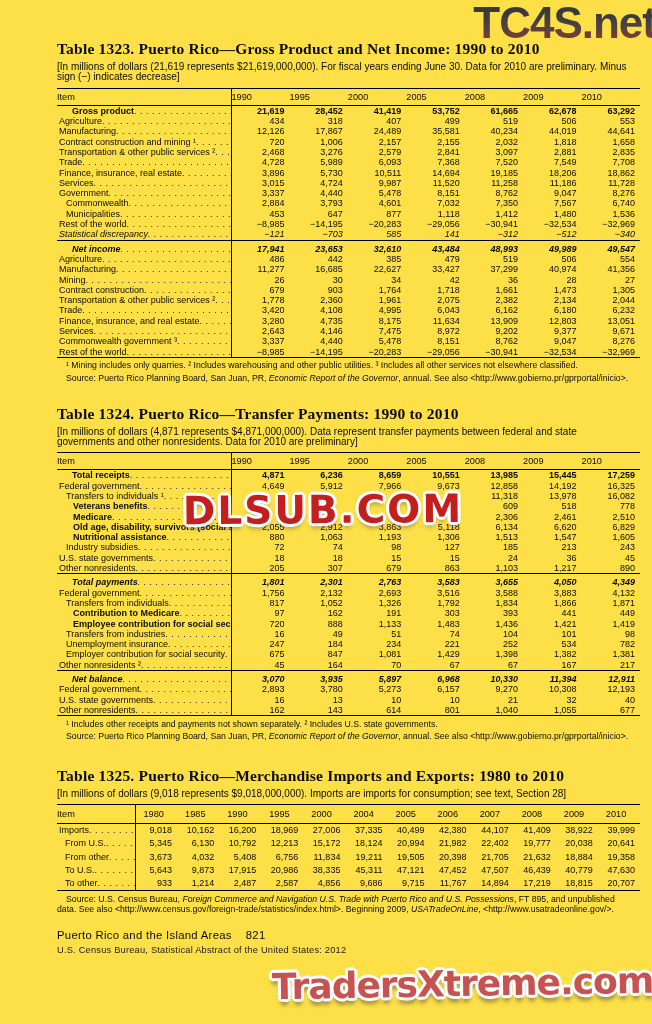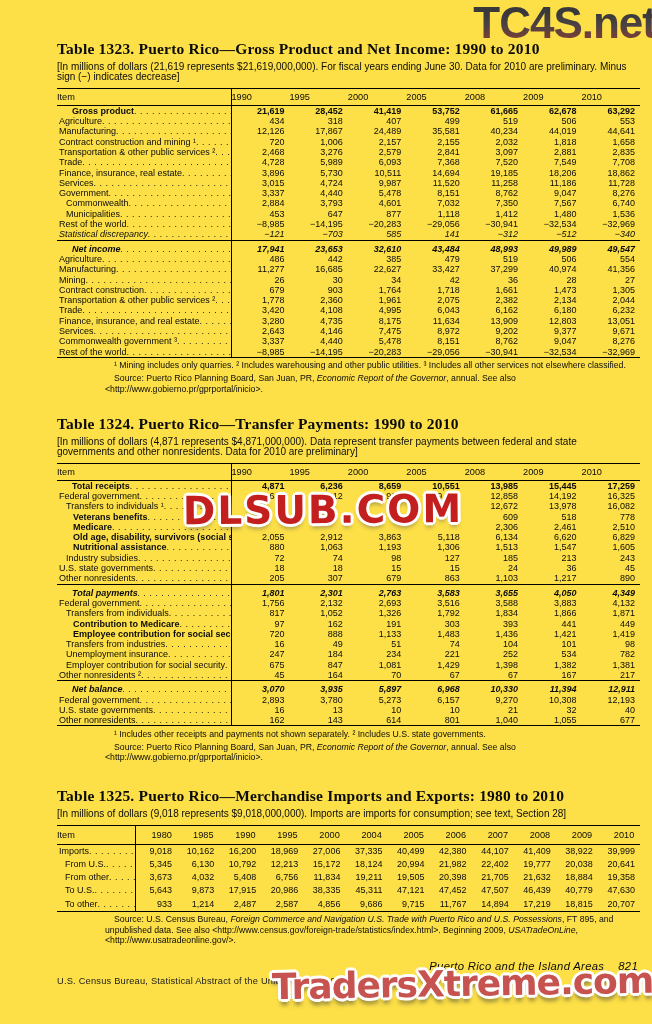--- a/index.html
+++ b/index.html
@@ -9,54 +9,54 @@
     margin:0 auto; overflow:hidden;
     padding:40px 12px 0 57px;
     font-family:"Liberation Sans", sans-serif; color:#0b0b0b;
   }
   
   .ttitle {
     font-family:"Liberation Serif", serif; font-weight:700;
     font-size:15.5px; line-height:18px; letter-spacing:.2px; margin-bottom:4px;
   }
   .headnote { font-size:10px; line-height:10.4px; max-width:577px; margin-bottom:5px; }
-  .fnote { font-size:8.7px; line-height:10.3px; text-indent:9px; margin-top:2.5px; max-width:577px;margin-left:48px; }
+  .fnote { font-size:8.7px; line-height:10.3px; text-indent:9px; margin-top:2.5px; max-width:577px; }
   .fnote i { font-style:italic; }
   
   table.tbl {
     width:583px; border-collapse:collapse; table-layout:fixed;
     border-top:1.5px solid #000; border-bottom:1.5px solid #000;
   }
   table.tbl th {
     font-weight:400; font-size:9.2px; padding:3px 5px 3px 0;
     border-bottom:1px solid #000; text-align:left; white-space:nowrap;
   }
   table.tbl th.hitem { padding:3px 0; border-right:1px solid #000; }
   table.tbl td { font-size:9px; line-height:10.3px; white-space:nowrap; overflow:hidden; }
   table.t12 td { line-height:13.2px; }
-  table.t12 th { padding:4px 3px 4px 16px; }
+  table.t12 th { padding:4px 3px 4px 8px; }
   td.lbl { border-right:1px solid #000; }
   .lwrap { display:flex; align-items:baseline; padding-left:2px; min-width:0; }
   .ltxt { white-space:nowrap; }
   .dots { flex:1 1 auto; overflow:hidden; white-space:nowrap; min-width:0; font-weight:400; }
   .dots::before { content:" . . . . . . . . . . . . . . . . . . . . . . . . . . . . . . . . . . . . . . . . . . . . . . . . . . . . . . . . . . . . . . . . . . . . . ."; letter-spacing:.5px; }
   td.val { text-align:right; padding-right:5px; }
   tr.total td { font-weight:700; }
   tr.total .ltxt { padding-left:13px; }
   tr.total .dots { font-weight:400; }
   tr.italic td, tr.italic .ltxt { font-style:italic;text-align:right; }
   tr.ind1 .ltxt { padding-left:7px; }
   tr.ind2 .ltxt { padding-left:14px;font-weight:bold; }
   table.t12 tr.ind1 .ltxt { padding-left:6px; }
   tr.brk td { border-top:1px solid #000; padding-top:3px;font-style:italic; }
   
   #sec1324 { margin-top:21px; }
   #sec1325 { margin-top:25px; }
   
-  .footer-right { text-align:right; font-size:11.3px; letter-spacing:.3px; margin-top:15px; padding-right:2px;font-style:italic; }
+  .footer-right { font-size:11.3px; letter-spacing:.3px; margin-top:15px; padding-right:2px; }
   .footer-right .page-no { margin-left:14px; }
   .footer-left { font-size:9.3px; color:#222; letter-spacing:.2px; margin-top:4px; }
   
   .wm { position:absolute; font-weight:900; white-space:nowrap; pointer-events:none; z-index:5; }
   .wm-top {
     top:-2px; right:-4px; font-size:44px; letter-spacing:-1px;
     color:#4a3c3a;
   }
   @supports ((-webkit-background-clip:text) or (background-clip:text)) {
     .wm-top {
@@ -540,21 +540,21 @@
             <td class="lbl">
               <div class="lwrap">
                 <span class="ltxt">Transfers to individuals ¹</span>
                 <span class="dots"></span>
               </div>
             </td>
             <td class="val"></td>
             <td class="val"></td>
             <td class="val"></td>
             <td class="val"></td>
-            <td class="val">12,672</td>
+            <td class="val">11,318</td>
             <td class="val">13,978</td>
             <td class="val">16,082</td>
           </tr>
           <tr class="ind2">
             <td class="lbl">
               <div class="lwrap">
                 <span class="ltxt">Veterans benefits</span>
                 <span class="dots"></span>
               </div>
             </td>

